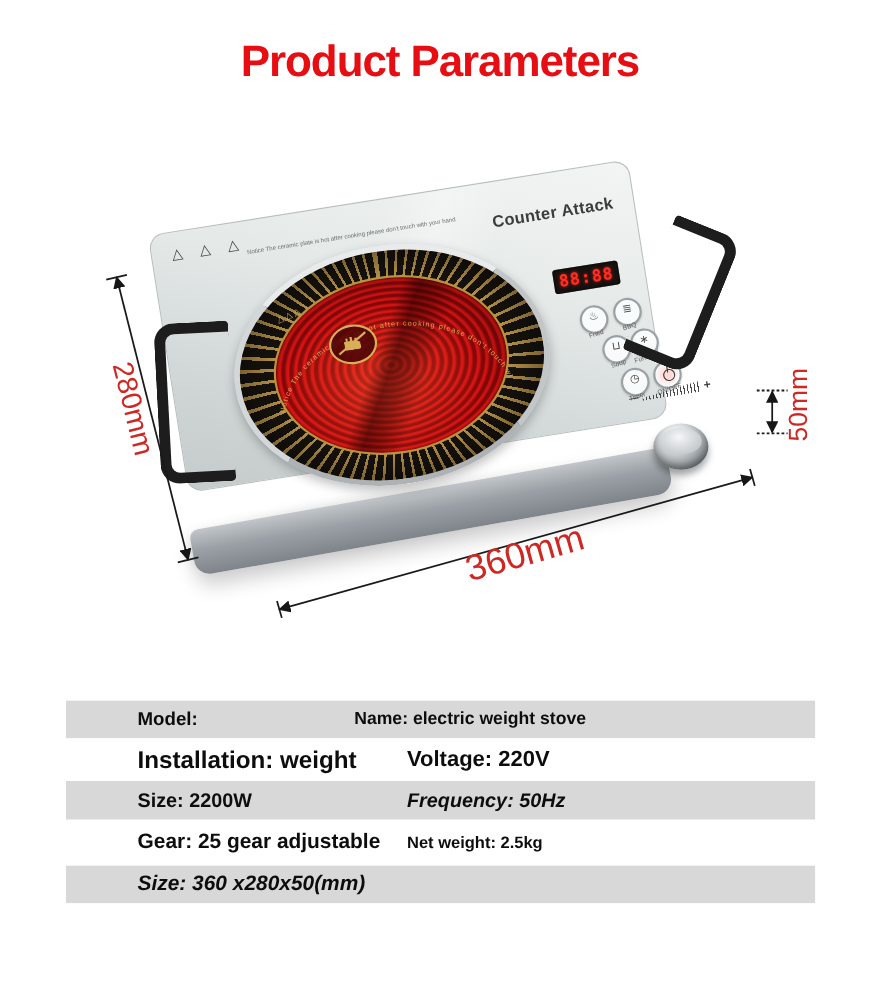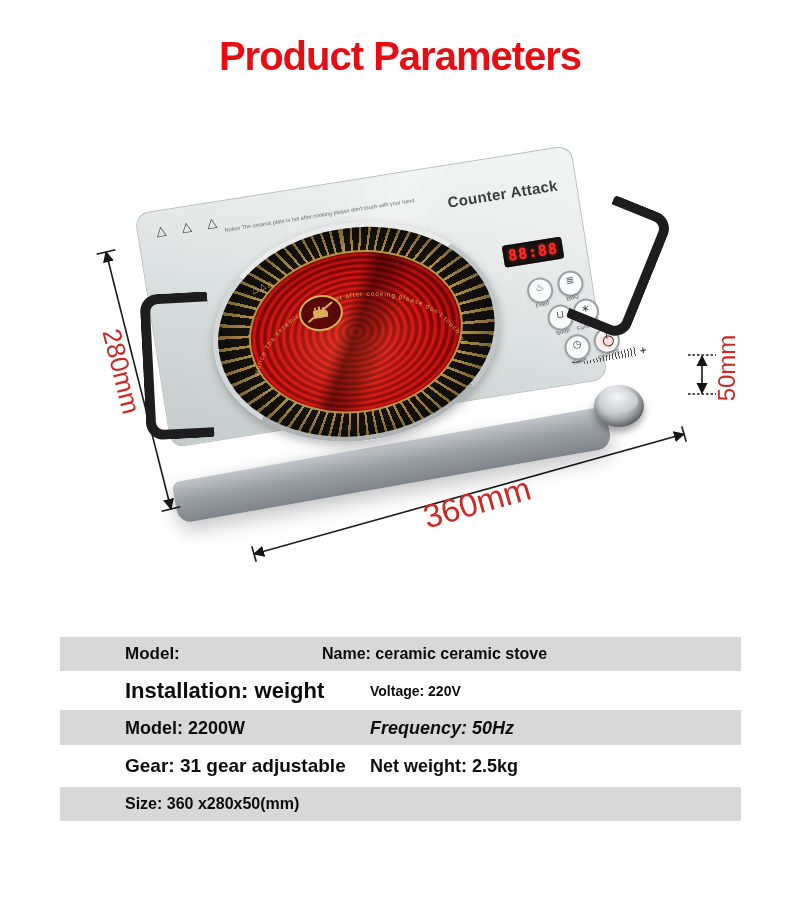--- a/index.html
+++ b/index.html
@@ -88,24 +88,24 @@
   .dim{position:absolute;color:#cd2823;z-index:5;text-align:center;}
   .dim-280{left:76px;top:356px;width:90px;font-size:26px;transform:rotate(76deg);}
   .dim-50{left:692px;top:354px;width:70px;font-size:24px;transform:rotate(-90deg);}
   .dim-360{left:412px;top:484px;width:130px;font-size:33px;transform:rotate(-16deg);}
   
   .spec-row{position:absolute;left:60px;width:681px;color:#0d0d0d;font-weight:700;}
   .spec-row .left{position:absolute;left:65px;top:50%;transform:translateY(-50%);white-space:nowrap;}
   .spec-row .right{position:absolute;left:310px;top:50%;transform:translateY(-50%);white-space:nowrap;}
   .gray{background:#d8d8d9;}
   .r1{top:637px;height:34px;} .r1 .left{font-size:17px;} .r1 .right{left:262px;font-size:16px;}
-  .r2{top:671px;height:39px;} .r2 .left{font-size:22px;} .r2 .right{font-size:14px;}
+  .r2{top:671px;height:39px;} .r2 .left{font-size:22px;} .r2 .right{font-size:20px;}
   .r3{top:710px;height:35px;} .r3 .left{font-size:18px;} .r3 .right{font-size:18px;font-style:italic;}
-  .r4{top:745px;height:42px;} .r4 .left{font-size:19px;} .r4 .right{font-size:18px;}
-  .r5{top:787px;height:34px;} .r5 .left{font-size:16px;}
+  .r4{top:745px;height:42px;} .r4 .left{font-size:19px;} .r4 .right{font-size:15px;}
+  .r5{top:787px;height:34px;} .r5 .left{font-size:19px;font-style:italic;}
 </style>
 </head>
 <body>
 
 <div id="canvas">
 
   <div class="title">Product Parameters</div>
 
   <div>
     <div class="unit-shadow"></div>
@@ -191,32 +191,32 @@
       <line x1="681.8" y1="426.3" x2="686.2" y2="441.7"></line>
     </g>
   </svg>
   <div class="dim dim-280">280mm</div>
   <div class="dim dim-50">50mm</div>
   <div class="dim dim-360">360mm</div>
 
   <div>
     <div class="spec-row gray r1">
       <span class="left">Model:</span>
-      <span class="right">Name: ceramic ceramic stove</span>
+      <span class="right">Name: electric weight stove</span>
     </div>
     <div class="spec-row r2">
       <span class="left">Installation: weight</span>
       <span class="right">Voltage: 220V</span>
     </div>
     <div class="spec-row gray r3">
-      <span class="left">Model: 2200W</span>
+      <span class="left">Size: 2200W</span>
       <span class="right">Frequency: 50Hz</span>
     </div>
     <div class="spec-row r4">
-      <span class="left">Gear: 31 gear adjustable</span>
+      <span class="left">Gear: 25 gear adjustable</span>
       <span class="right">Net weight: 2.5kg</span>
     </div>
     <div class="spec-row gray r5">
       <span class="left">Size: 360 x280x50(mm)</span>
       <span class="right"></span>
     </div>
   </div>
 
 </div>
 

